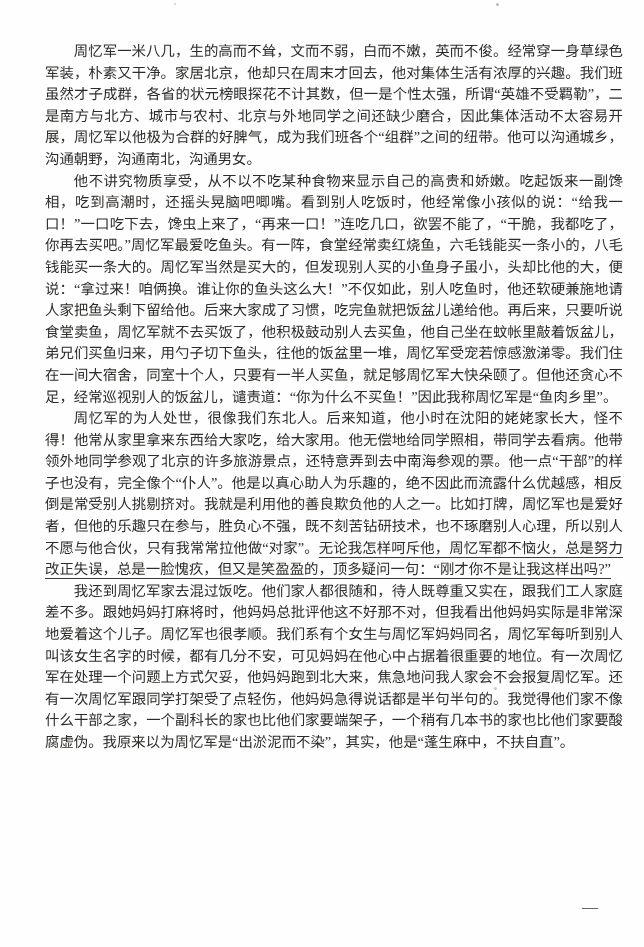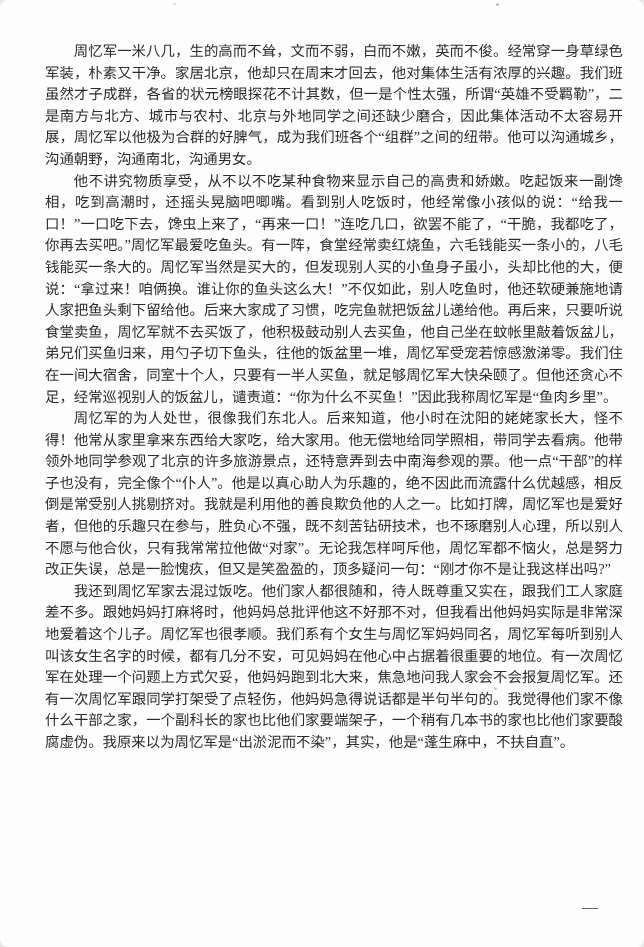--- a/index.html
+++ b/index.html
@@ -4,40 +4,40 @@
 <style>
   html, body { margin: 0; padding: 0; background: #e8e8e8; }
   .page {
     position: relative;
     width: 644px;
     height: 947px;
     margin: 0 auto;
     background: #fefefe;
     overflow: hidden;
     font-family: "Liberation Serif", "DejaVu Serif", serif;
-    border-radius: 8px;
   }
   .doc {
     position: absolute;
     left: 45px;
     top: 41px;
     width: 578px;
     font-size: 14.4px;
     line-height: 21.6px;
     color: #2e2c2a;
     text-align: justify;
     text-justify: inter-ideograph;
   }
   .para {
     margin: 0;
     padding: 0;
     text-indent: 2em;
   }
   .seg { text-decoration: none; }
   .seg.underlined {
+    text-decoration: underline;
     text-decoration-thickness: 1px;
     text-underline-offset: 4px;
     text-decoration-color: #3a3a3a;
   }
   .footer-dash {
     position: absolute;
     left: 582px;
     top: 898px;
     font-size: 16px;
     color: #4a4a4a;

